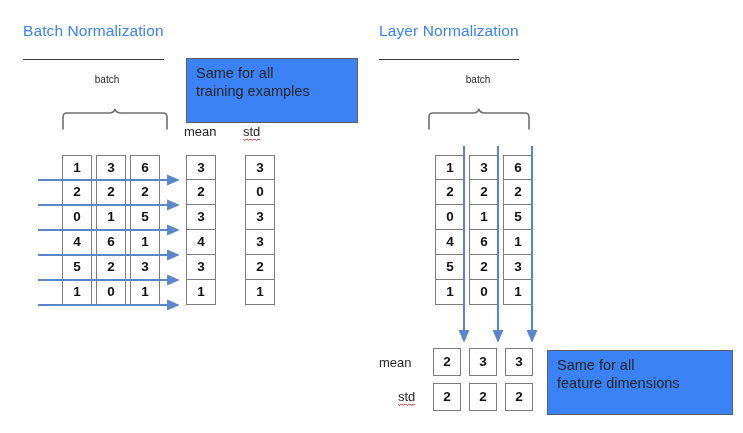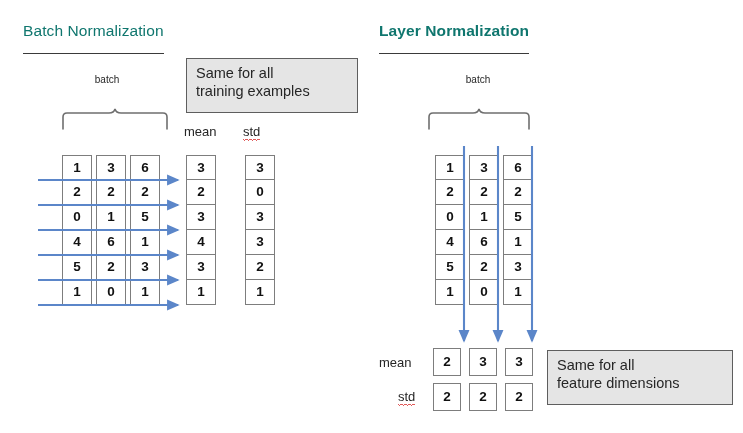--- a/index.html
+++ b/index.html
@@ -16,25 +16,25 @@
   }
 
   .panel { position: absolute; top: 0; height: 433px; }
   #bn-panel { left: 0; width: 372px; }
   #ln-panel { left: 372px; width: 371px; }
 
   .section-title {
     position: absolute;
     font-size: 15.5px;
     font-weight: 400;
-    color: #0f766e;
+    color: #3b82f6;
     letter-spacing: 0.1px;
     white-space: nowrap;
     border-bottom: 1.4px solid #3a3a3a;
-    padding-bottom: 14px;
+    padding-bottom: 20px;
     line-height: 1.1;
   }
 
   .brace-label {
     position: absolute;
     font-size: 10px;
     color: #262626;
     white-space: nowrap;
     text-align: center;
   }
@@ -78,22 +78,22 @@
     background-size: 4px 2.5px;
     background-repeat: repeat-x;
     background-position: left bottom;
     padding-bottom: 2px;
   }
 
   
   .callout {
     position: absolute;
     border: 1.4px solid #5e5e5e;
-    background: #e5e5e5;
-    padding: 5px 9px 12px 9px;
+    background: #3b82f6;
+    padding: 5px 9px 22px 9px;
     font-size: 14.5px;
     line-height: 1.25;
     color: #262626;
     white-space: pre-line;
   }
 
   
   .arrow-layer {
     position: absolute; left: 0; top: 0;
     width: 743px; height: 433px;
@@ -163,21 +163,21 @@
     <div class="cell">2</div>
     <div class="cell">1</div>
   </div>
 
   <div class="callout" style="left:186px; top:58px; width:172px;">Same for all
 training examples</div>
 </div>
 
 <div class="panel" id="ln-panel">
 
-  <div class="section-title" style="left:7px; top:22px;font-weight:bold;">Layer Normalization</div>
+  <div class="section-title" style="left:7px; top:22px;">Layer Normalization</div>
 
   <div class="brace-label" style="left:61px; top:74px; width:90px;">batch</div>
 
   <div class="brace" style="left:56px; top:108px;">
     <svg width="104" height="22" viewBox="0 0 104 22">
       <path d="M1,21 L1,9 Q1,5 5,5 L45,5 Q50,5 51,1 Q52,5 57,5 L97,5 Q101,5 101,9 L101,21" fill="none" stroke="#6f6f6f" stroke-width="1.6" stroke-linecap="round"></path>
     </svg>
   </div>
 
   <div class="matrix" style="left:63px; top:155px;">

